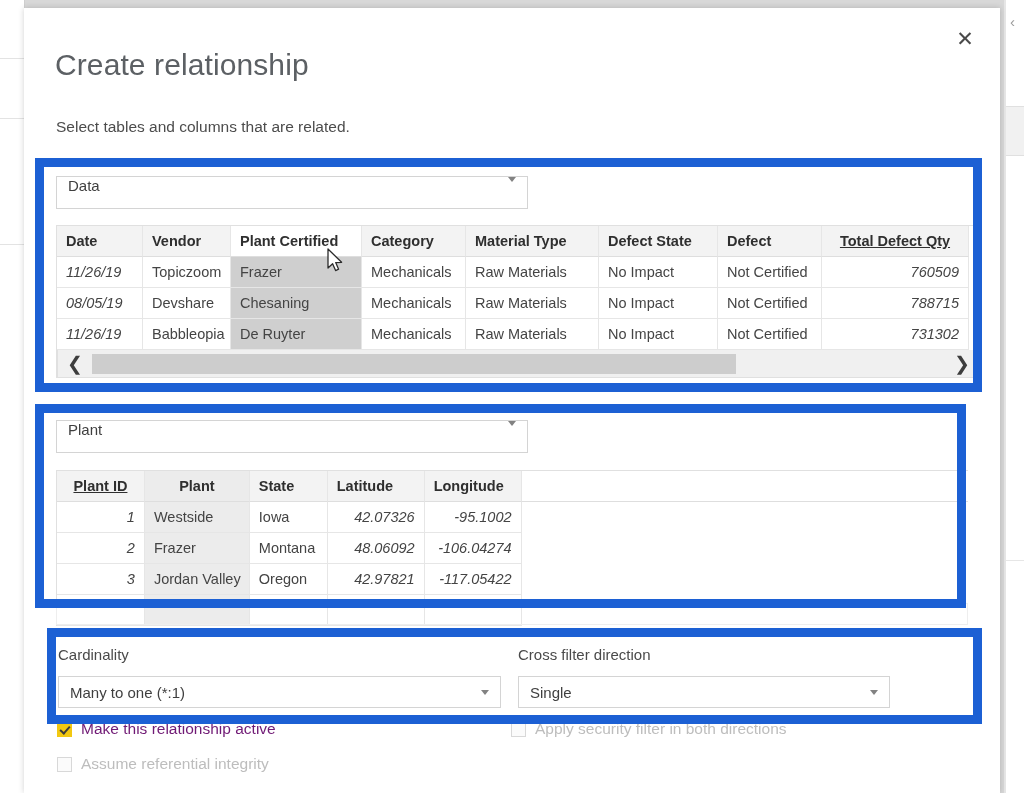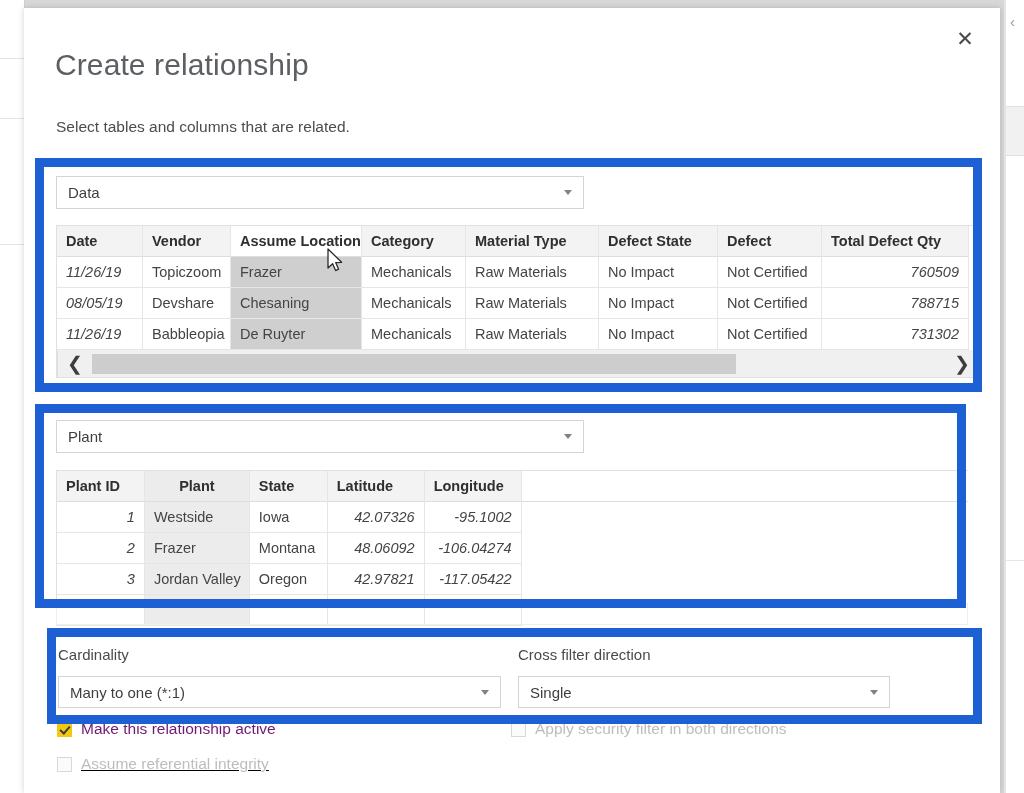--- a/index.html
+++ b/index.html
@@ -117,25 +117,24 @@
 
   
   .section {
     position: absolute;
     left: 32px;
     width: 912px;
   }
 
   .table-select {
     height: 33px;
-    width: 528px;
+    width: 472px;
     border: 1px solid #d4d4d4;
     background: #ffffff;
     display: flex;
-    align-items: center;
     position: relative;
     box-sizing: border-box;
     cursor: pointer;
   }
   .table-select .sel-text {
     font-size: 15px;
     color: #3f3f3f;
     padding-left: 11px;
   }
   .table-select .caret {
@@ -191,21 +190,21 @@
     text-align: right;
     font-style: italic;
   }
   .grid-cell.ital {
     font-style: italic;
   }
   .grid-head .grid-cell.num,
   .grid-head .grid-cell.ital {
     font-style: normal;
   }
-  .grid-head .grid-cell.num { text-align: left; }
+  .grid-head .grid-cell.num { text-align: center; text-decoration: underline; }
   .grid-head .grid-cell.ctr { text-align: center; }
 
   
   .hscroll {
     display: flex;
     align-items: center;
     height: 28px;
     background: #f0f0f0;
     border: 1px solid #e0e0e0;
     border-top: none;
@@ -347,21 +346,21 @@
 
     <div class="table-select">
       <span class="sel-text">Data</span>
       <span class="caret"></span>
     </div>
 
     <div class="grid" style="margin-top:16px; width:925px;">
       <div class="grid-row grid-head">
         <div class="grid-cell" style="width:86px;">Date</div>
         <div class="grid-cell" style="width:88px;">Vendor</div>
-        <div class="grid-cell sel" style="width:131px;">Assume Location</div>
+        <div class="grid-cell sel" style="width:131px;">Plant Certified</div>
         <div class="grid-cell" style="width:104px;">Category</div>
         <div class="grid-cell" style="width:133px;">Material Type</div>
         <div class="grid-cell" style="width:119px;">Defect State</div>
         <div class="grid-cell" style="width:104px;">Defect</div>
         <div class="grid-cell num" style="width:147px;">Total Defect Qty</div>
       </div>
 
       <div class="grid-row">
         <div class="grid-cell ital" style="width:86px;">11/26/19</div>
         <div class="grid-cell" style="width:88px;">Topiczoom</div>
@@ -479,21 +478,21 @@
   <div class="checkrow" style="left:33px; top:712px;">
     <span class="chk on"></span>
     <span class="chk-label">Make this relationship active</span>
   </div>
 
   <div class="checkrow" style="left:487px; top:712px;">
     <span class="chk disabled"></span>
     <span class="chk-label disabled">Apply security filter in both directions</span>
   </div>
 
-  <div class="checkrow" style="left:33px; top:747px;text-decoration:underline;">
+  <div class="checkrow" style="left:33px; top:747px;">
     <span class="chk disabled"></span>
     <span class="chk-label disabled">Assume referential integrity</span>
   </div>
 
   <div class="hlbox" style="left:11px; top:150px; width:947px; height:234px;"></div>
   <div class="hlbox" style="left:11px; top:396px; width:931px; height:204px;"></div>
   <div class="hlbox" style="left:23px; top:620px; width:935px; height:96px;"></div>
 
   <svg id="cursor" viewBox="0 0 18 26">
     <polygon points="1,1 1,20 5.6,15.8 8.6,22.6 11.6,21.2 8.7,14.6 14.6,14.3" fill="#ffffff" stroke="#2b2b2b" stroke-width="1.3" stroke-linejoin="round"></polygon>

